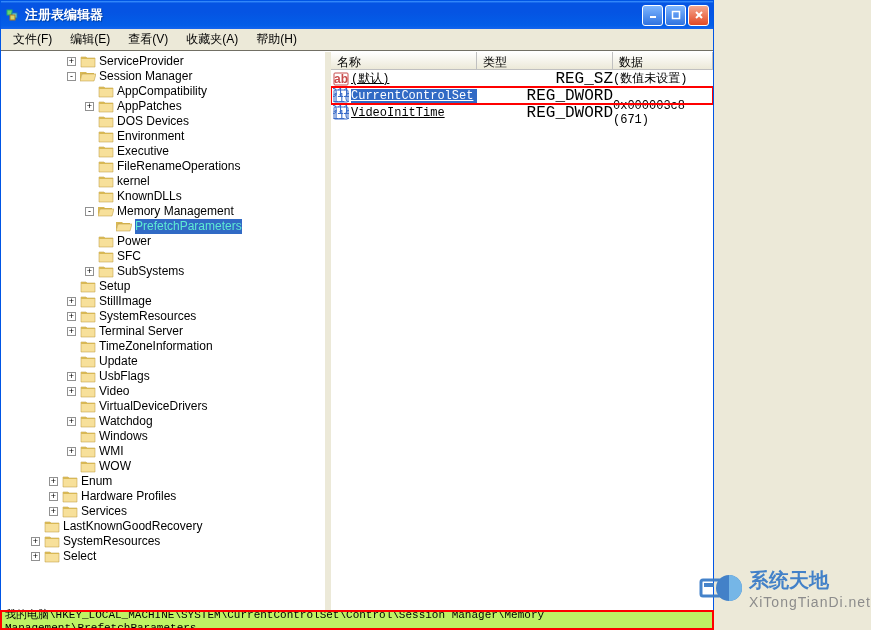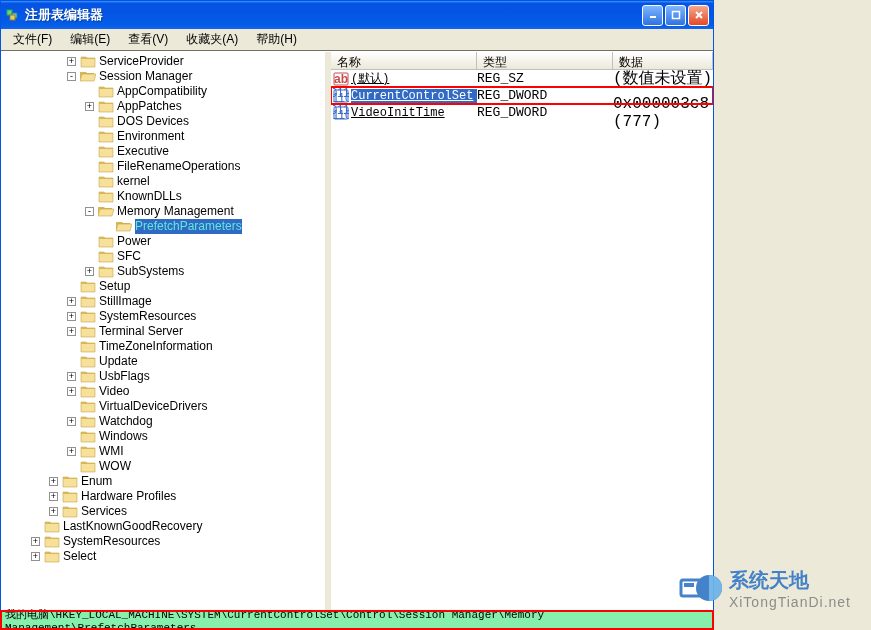--- a/index.html
+++ b/index.html
@@ -26,37 +26,37 @@
 .list-header { height: 18px; display: flex; background: #eab308; border-bottom: 1px solid #c0c0c0; }
 .list-header .col { border-right: 1px solid #c0c0c0; padding: 2px 6px; font-size: 12px; background: linear-gradient(to bottom, #fff, #ece9d8); }
 .col.name { width: 146px; }
 .col.type { width: 136px; }
 .col.data { flex: 1; }
 
 .list-body { flex: 1; overflow: auto; }
 .list-row { display: flex; align-items: center; height: 17px; padding-left: 2px; }
 .list-row .ricon { width: 16px; height: 16px; margin-right: 2px; }
 .list-row .rname { width: 126px; font-family: "Courier New", monospace; font-size: 12px; text-decoration: underline; }
-.list-row .rtype { width: 136px; font-family: "Courier New", monospace; font-size: 13px; }
-.list-row .rdata { flex: 1; font-family: "Courier New", monospace; font-size: 16px; }
+.list-row .rtype { width: 136px; font-family: "Courier New", monospace; font-size: 16px; text-align: right; }
+.list-row .rdata { flex: 1; font-family: "Courier New", monospace; font-size: 12px; }
 .list-row.selected .rname { background: #316ac5; color: #fff; }
 .list-row.highlight { outline: 2px solid #ff0000; outline-offset: -1px; }
 
 .tree { padding: 2px 0 2px 6px; font-family: "Courier New", monospace; font-size: 12px; line-height: 15px; }
 .tree-node { white-space: nowrap; display: flex; align-items: center; height: 15px; }
 .tree-node .indent { display: inline-block; }
 .tree-node .toggle { width: 9px; height: 9px; border: 1px solid #919191; background: #fff; display: inline-flex; align-items: center; justify-content: center; margin-right: 4px; font-size: 9px; line-height: 7px; font-family: Arial; cursor: default; }
 .tree-node .noggle { width: 9px; height: 9px; display: inline-block; margin-right: 4px; }
 .tree-node .ficon { width: 16px; height: 13px; margin-right: 3px; }
 .tree-node .label { }
 .tree-node.selected .label { background: #316ac5; color: #5eead4; }
 
-.statusbar { height: 18px; background: #86efac; border-top: 1px solid #fff; padding: 1px 4px; font-size: 11px; font-family: "Courier New", monospace; display: flex; align-items: center; outline: 2px solid #ff0000; outline-offset: -1px; }
-
-.watermark { position: absolute; right: 20px; bottom: 20px; opacity: 0.95; display: flex; align-items: center; gap: 6px; pointer-events: none; }
+.statusbar { height: 18px; background: #bef264; border-top: 1px solid #fff; padding: 1px 4px; font-size: 11px; font-family: "Courier New", monospace; display: flex; align-items: center; outline: 2px solid #ff0000; outline-offset: -1px; }
+
+.watermark { position: absolute; right: 0; bottom: 20px; opacity: 0.95; display: flex; align-items: center; gap: 6px; pointer-events: none; }
 .watermark .wicon { width: 44px; height: 44px; }
 .watermark .wtext { font-family: Arial; }
 .watermark .wtext .big { font-size: 20px; font-weight: bold; color: #3a7cc8; }
 .watermark .wtext .small { font-size: 14px; color: #888; letter-spacing: 1px; }
 
 svg { display: block; }
 </style>
 </head>
 <body>
 
@@ -511,21 +511,21 @@
           <div class="list-row">
             <span class="ricon">
               <svg viewBox="0 0 16 16" width="16" height="16">
                 <rect x="1" y="2" width="14" height="12" rx="1" fill="#fff" stroke="#3a6cc8"></rect>
                 <text x="7" y="9" font-size="6" text-anchor="middle" fill="#3a6cc8" font-family="Arial">011</text>
                 <text x="9" y="14" font-size="6" text-anchor="middle" fill="#3a6cc8" font-family="Arial">110</text>
               </svg>
             </span>
             <span class="rname">VideoInitTime</span>
             <span class="rtype">REG_DWORD</span>
-            <span class="rdata">0x000003c8 (777)</span>
+            <span class="rdata">0x000003c8 (671)</span>
           </div>
         </div>
     </div>
   </div>
 
   <div class="statusbar">我的电脑\HKEY_LOCAL_MACHINE\SYSTEM\CurrentControlSet\Control\Session Manager\Memory Management\PrefetchParameters</div>
 </div>
 
 <div class="watermark">
   <span class="wicon">

